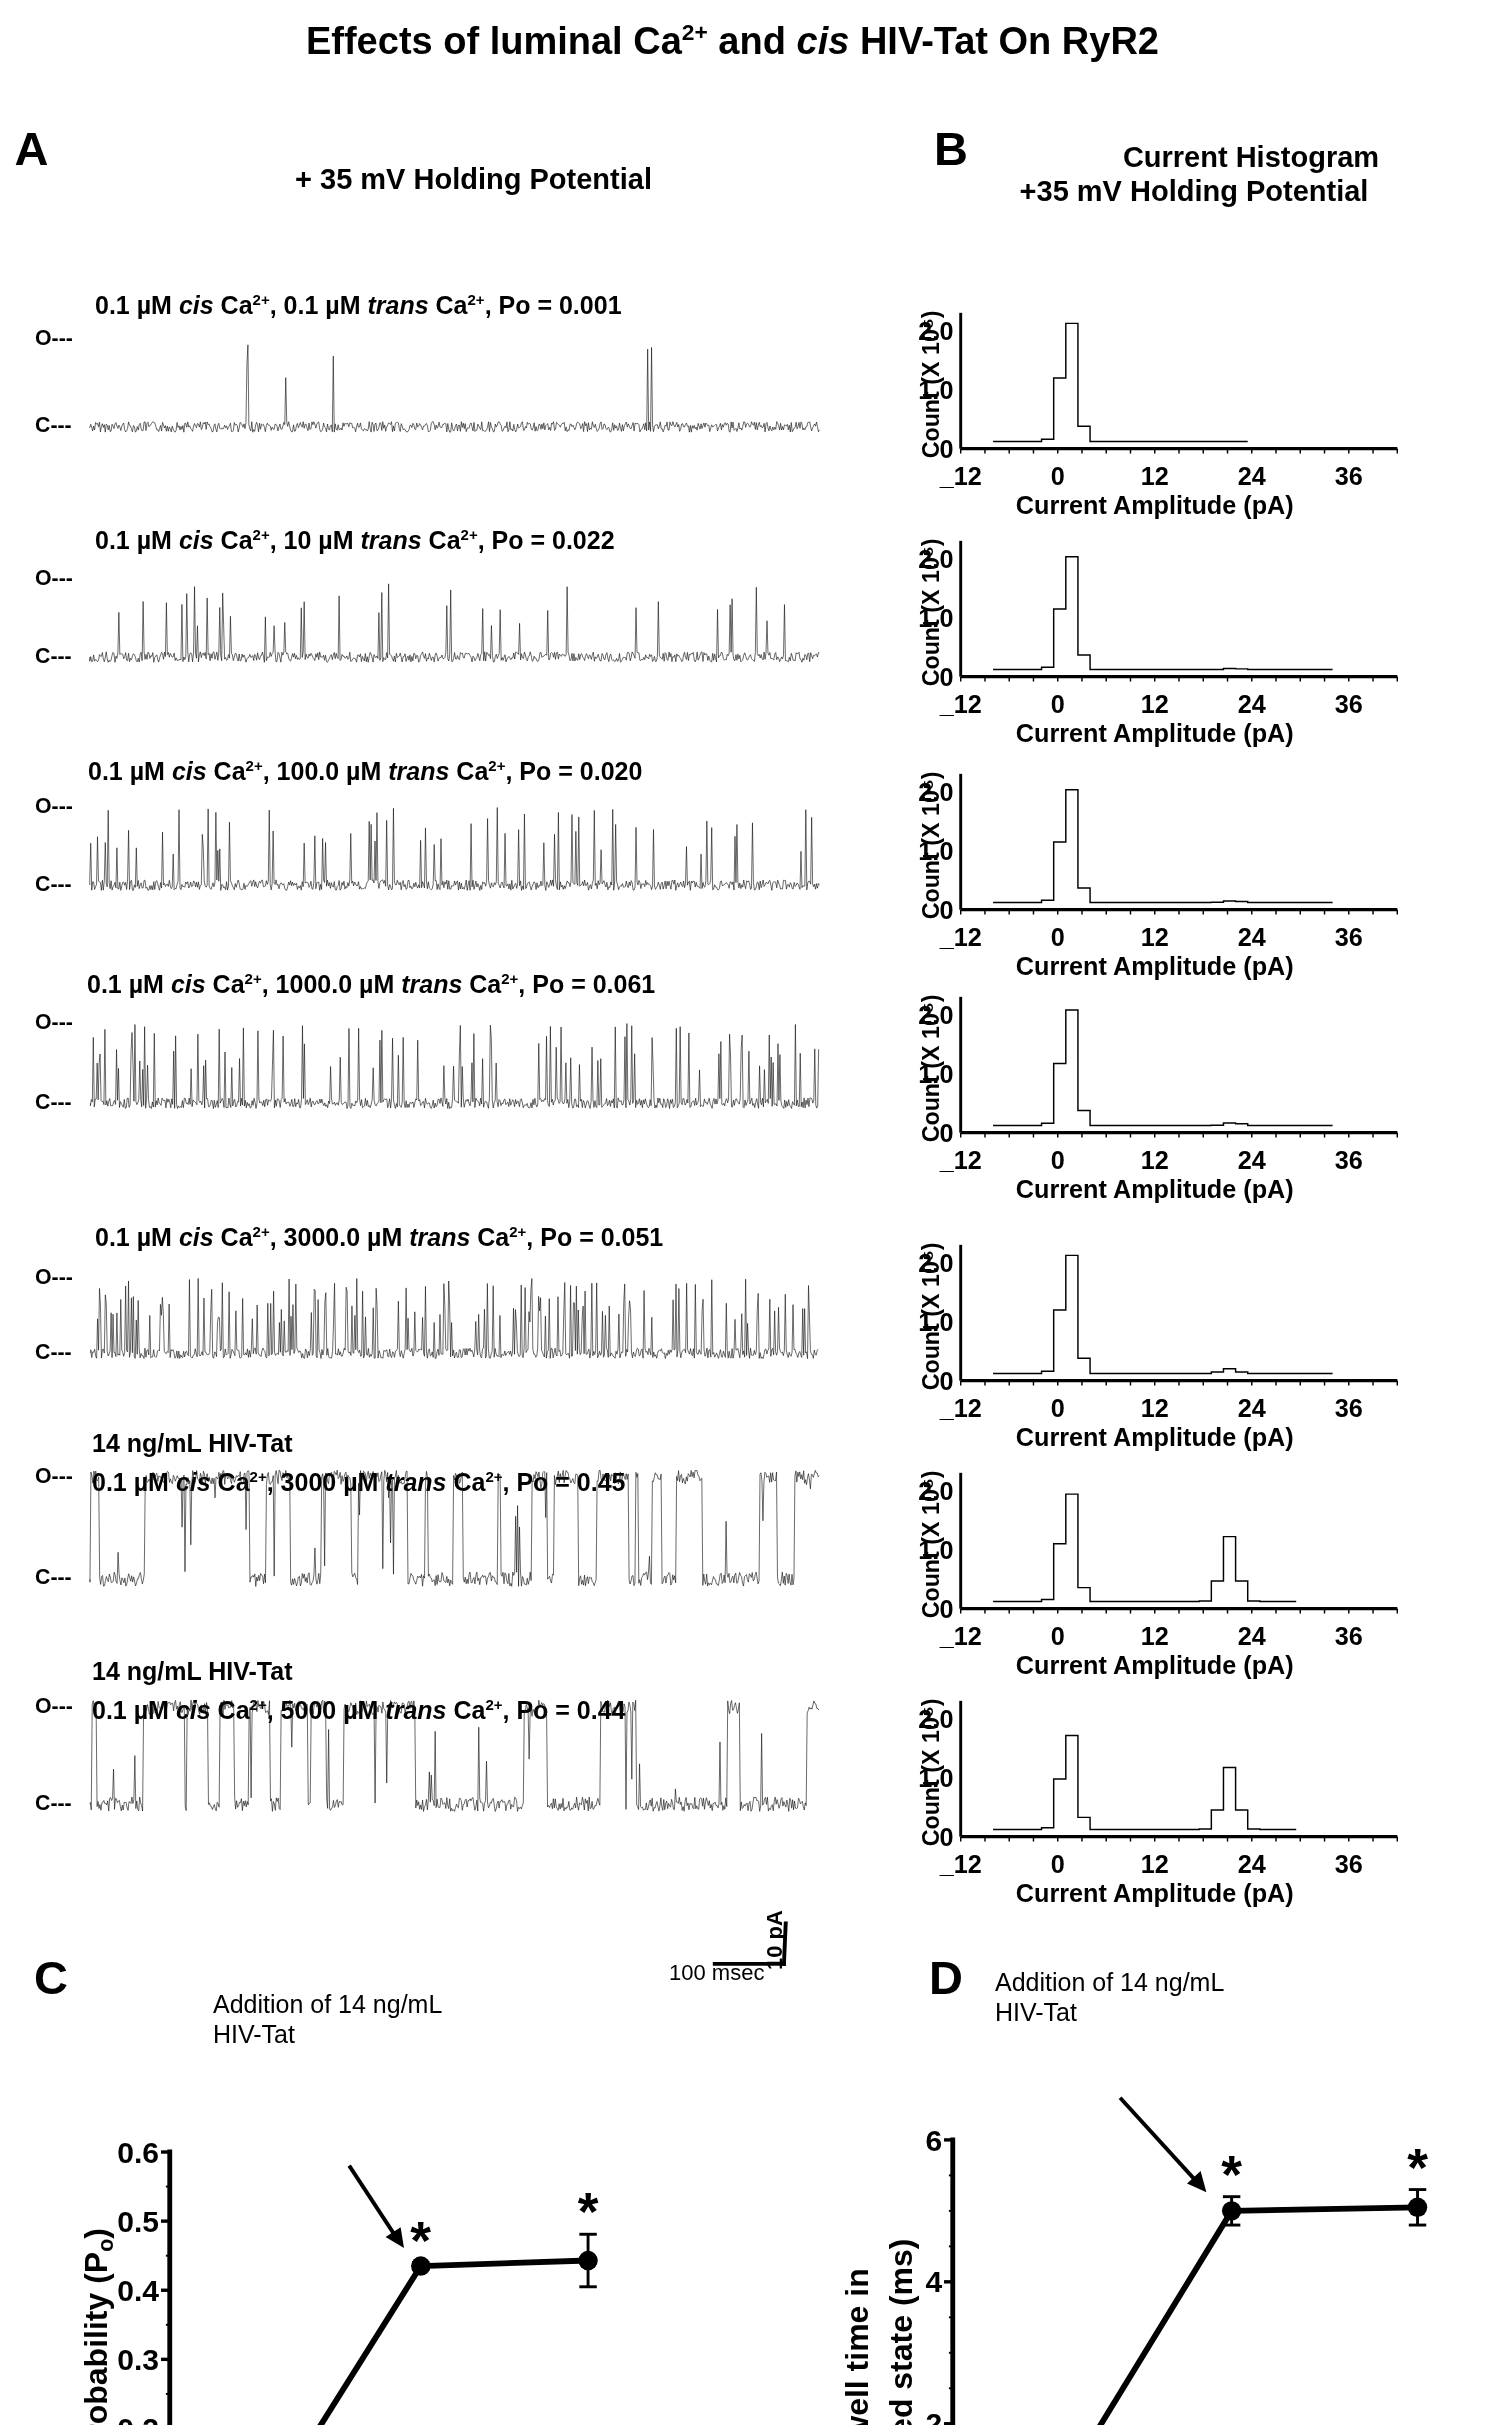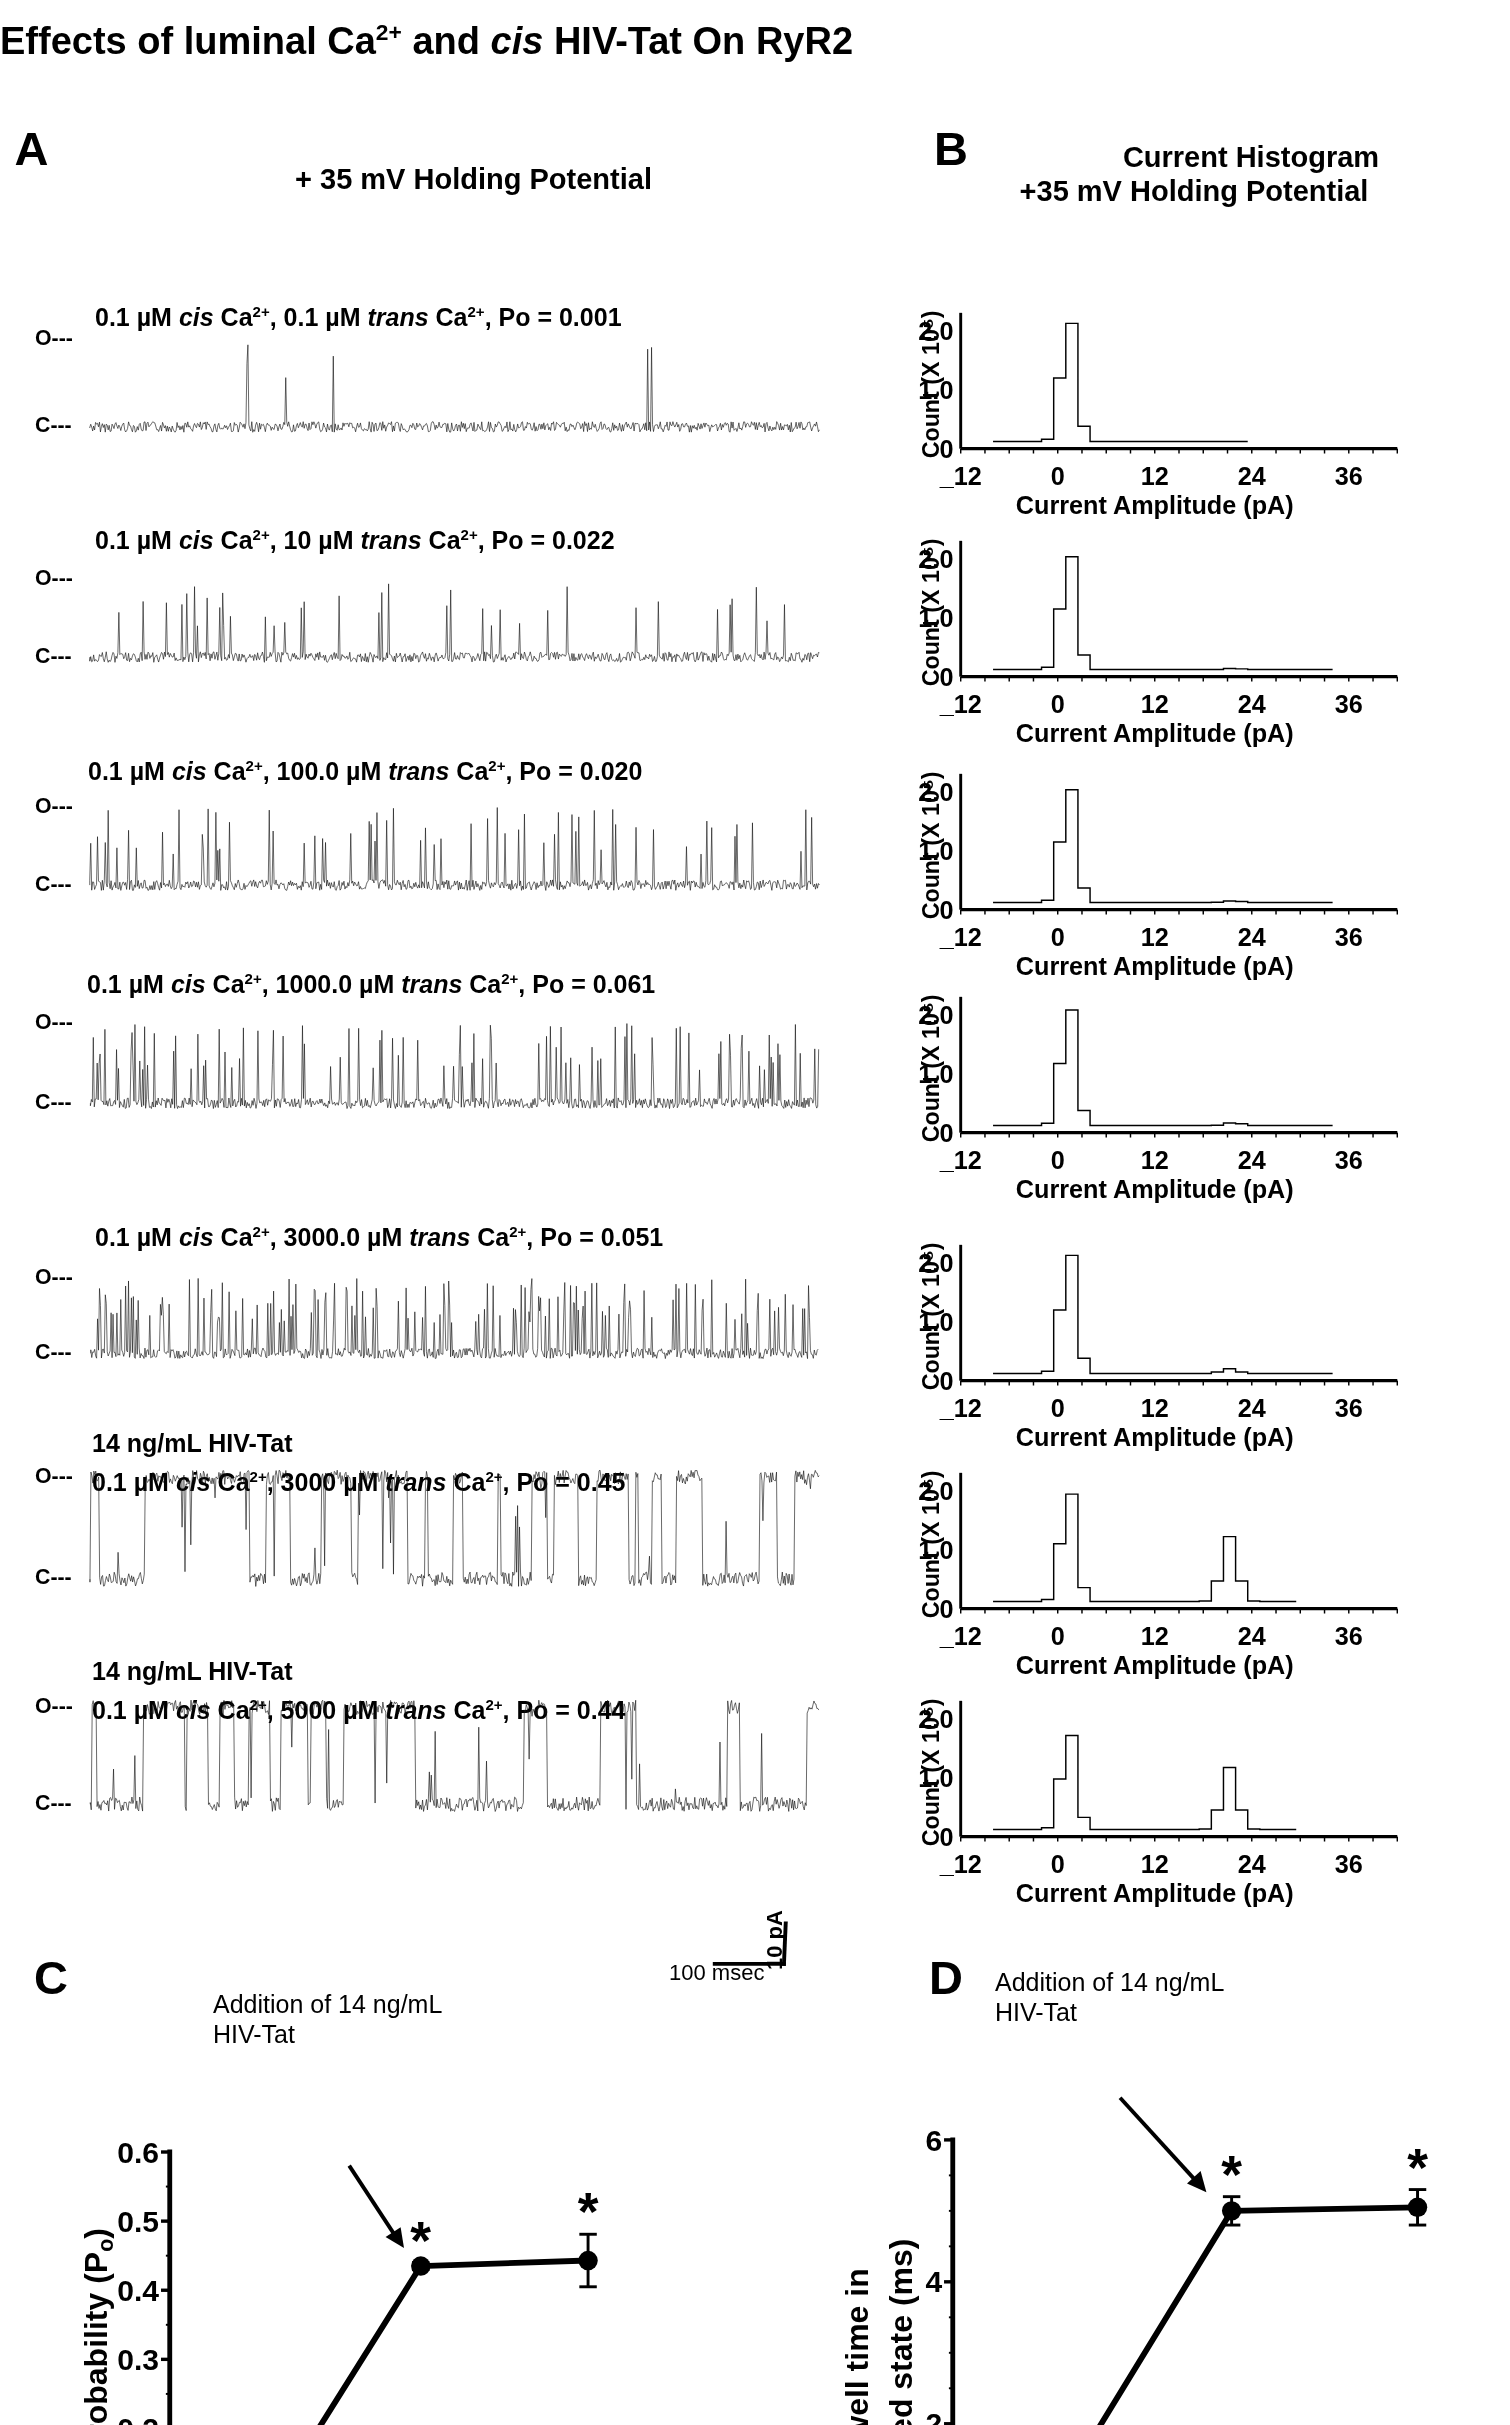--- a/index.html
+++ b/index.html
@@ -1,18 +1,18 @@
 <!DOCTYPE html>
 <html style="font-size:7.8px"><head>
 <meta charset="utf-8">
 <style>
   html,body{margin:0;padding:0;background:#fff;}
   body{width:1511px;height:2560px;position:relative;overflow:hidden;font-family:"Liberation Sans","DejaVu Sans",sans-serif;color:#000;}
   .abs{position:absolute;}
-  .title{left:0;width:1465px;top:19.4px;text-align:left;font-weight:bold;font-size:38px;}
+  .title{left:0;width:1465px;top:19.4px;text-align:center;font-weight:bold;font-size:38px;}
   .panel-letter{font-weight:bold;font-size:47px;}
   .sub{font-weight:bold;font-size:29px;text-align:center;}
   .trace-label{font-weight:bold;font-size:25px;white-space:nowrap;}
   .oc{font-weight:bold;font-size:21.3px;}
   sup{font-size:0.6em;}
   svg text{font-family:"Liberation Sans","DejaVu Sans",sans-serif;}
   .ann{font-size:25px;line-height:30px;white-space:nowrap;}
 </style>
 </head>
 <body>
@@ -22,21 +22,21 @@
 </div>
 
 <div class="abs panel-letter" style="left:14.6px;top:121px;">A</div>
 <div class="abs sub" style="left:243px;top:163px;width:461px;">+ 35 mV Holding Potential</div>
 
 <div class="abs panel-letter" style="left:934px;top:121px;">B</div>
 <div class="abs sub" style="left:1057px;top:141px;width:388px;">Current Histogram</div>
 <div class="abs sub" style="left:990px;top:175px;width:408px;">+35 mV Holding Potential</div>
 
 <div id="traces">
-    <div class="abs trace-label" style="left: 95px; top: 291px; margin-top: 12px;"><span>0.1 µM</span> <i>cis</i> Ca<sup>2+</sup>, <span>0.1  µM</span> <i>trans</i> Ca<sup>2+</sup>,  <span>Po = 0.001</span></div>
+    <div class="abs trace-label" style="left: 95px; top: 291px;"><span>0.1 µM</span> <i>cis</i> Ca<sup>2+</sup>, <span>0.1  µM</span> <i>trans</i> Ca<sup>2+</sup>,  <span>Po = 0.001</span></div>
     <div class="abs oc" style="left: 35px; top: 326px;">O---</div>
     <div class="abs oc" style="left: 35px; top: 413px;">C---</div>
     <svg width="849" height="146" class="abs" style="left: 0px; top: 320px;" viewBox="0 0 1750 300">
       <path d="M185 220 L185 221.3 L187 214.4 L189 220.1 L191 228.3 L193 218.0 L195 226.2 L197 210.7 L199 214.2 L201 212.5 L203 219.7 L205 210.1 L207 230.3 L209 218.8 L211 213.2 L213 221.1 L215 215.2 L217 230.7 L219 214.1 L221 216.3 L223 226.0 L225 216.7 L227 229.4 L229 228.5 L231 214.2 L233 217.8 L235 223.4 L237 213.9 L239 211.0 L241 218.1 L243 223.2 L245 216.1 L247 219.9 L249 227.4 L251 218.7 L253 214.2 L255 211.9 L257 225.9 L259 230.3 L261 227.9 L263 223.1 L265 209.5 L267 216.9 L269 217.7 L271 225.2 L273 230.0 L275 216.9 L277 218.7 L279 230.8 L281 228.2 L283 219.3 L285 226.5 L287 214.8 L289 212.4 L291 224.3 L293 228.1 L295 227.3 L297 209.8 L299 209.5 L301 227.3 L303 212.2 L305 210.1 L307 219.7 L309 216.8 L311 215.5 L313 212.0 L315 209.0 L317 210.9 L319 211.4 L321 218.1 L323 225.6 L325 225.3 L327 229.5 L329 223.1 L331 216.9 L333 228.4 L335 210.5 L337 215.7 L339 222.2 L341 217.3 L343 228.9 L345 218.3 L347 228.8 L349 220.0 L351 223.9 L353 230.3 L355 218.1 L357 224.5 L359 229.1 L361 230.8 L363 227.2 L365 210.7 L367 221.2 L369 217.6 L371 226.2 L373 218.8 L375 224.9 L377 217.1 L379 230.8 L381 212.4 L383 212.7 L385 220.6 L387 209.5 L389 220.3 L391 217.6 L393 223.5 L395 225.3 L397 229.0 L399 217.7 L401 212.9 L403 218.2 L405 221.5 L407 212.6 L409 214.5 L411 220.2 L413 209.6 L415 225.3 L417 221.2 L419 211.3 L421 213.9 L423 209.7 L425 225.0 L427 209.6 L429 215.1 L431 214.1 L433 219.8 L435 222.8 L437 229.9 L439 229.8 L441 218.1 L443 213.6 L445 224.9 L447 230.2 L449 216.8 L451 212.5 L453 222.6 L455 224.6 L457 221.9 L459 224.6 L461 222.4 L463 216.4 L465 221.5 L467 217.6 L469 225.3 L471 220.6 L473 217.5 L475 212.1 L477 229.3 L479 229.3 L481 228.0 L483 210.9 L485 216.6 L487 214.4 L489 216.7 L491 230.5 L493 222.5 L495 210.2 L497 212.4 L499 215.8 L501 220.5 L503 213.7 L505 223.5 L507 211.0 L509 89.5 L511 50.7 L513 215.7 L515 223.8 L517 228.2 L519 209.1 L521 230.9 L523 225.5 L525 229.1 L527 215.8 L529 210.4 L531 217.2 L533 229.9 L535 212.2 L537 224.6 L539 214.4 L541 216.2 L543 214.6 L545 220.7 L547 229.7 L549 216.8 L551 212.2 L553 216.2 L555 216.2 L557 218.1 L559 227.0 L561 220.4 L563 223.8 L565 225.3 L567 214.5 L569 214.6 L571 218.5 L573 228.0 L575 219.9 L577 213.9 L579 224.2 L581 225.0 L583 219.0 L585 210.5 L587 215.2 L589 118.3 L591 209.6 L593 218.7 L595 209.4 L597 218.4 L599 225.8 L601 230.3 L603 229.5 L605 215.6 L607 228.9 L609 228.1 L611 217.4 L613 212.7 L615 221.6 L617 216.6 L619 211.0 L621 217.4 L623 220.4 L625 209.1 L627 222.7 L629 214.3 L631 214.3 L633 222.9 L635 227.5 L637 211.9 L639 225.4 L641 223.4 L643 209.4 L645 215.5 L647 209.3 L649 214.0 L651 222.4 L653 214.6 L655 211.0 L657 209.6 L659 224.5 L661 229.9 L663 228.4 L665 224.5 L667 211.9 L669 220.1 L671 221.8 L673 230.3 L675 214.0 L677 223.8 L679 226.5 L681 217.5 L683 215.9 L685 229.9 L687 74.0 L689 230.7 L691 213.6 L693 224.5 L695 226.9 L697 215.5 L699 225.5 L701 225.4 L703 222.1 L705 226.3 L707 211.5 L709 218.7 L711 212.3 L713 214.5 L715 212.7 L717 212.7 L719 219.7 L721 211.3 L723 212.9 L725 212.6 L727 222.0 L729 220.2 L731 222.3 L733 230.0 L735 220.0 L737 212.2 L739 220.7 L741 219.6 L743 211.7 L745 223.4 L747 226.4 L749 228.2 L751 223.5 L753 225.5 L755 224.9 L757 228.2 L759 224.5 L761 209.1 L763 223.0 L765 230.6 L767 210.3 L769 215.1 L771 229.2 L773 213.7 L775 212.0 L777 227.6 L779 226.6 L781 220.8 L783 211.1 L785 212.5 L787 227.0 L789 209.1 L791 222.6 L793 215.8 L795 228.8 L797 220.3 L799 216.7 L801 211.7 L803 212.9 L805 215.0 L807 209.1 L809 229.8 L811 217.9 L813 228.2 L815 212.2 L817 210.8 L819 210.5 L821 211.5 L823 223.1 L825 229.3 L827 213.1 L829 218.1 L831 225.8 L833 224.2 L835 225.1 L837 229.5 L839 230.3 L841 229.4 L843 225.6 L845 216.6 L847 216.5 L849 221.5 L851 212.4 L853 215.5 L855 224.6 L857 225.2 L859 211.9 L861 220.1 L863 218.2 L865 213.0 L867 215.4 L869 220.8 L871 226.1 L873 217.9 L875 218.3 L877 214.6 L879 212.8 L881 218.0 L883 229.7 L885 229.5 L887 227.3 L889 212.9 L891 209.3 L893 209.5 L895 215.4 L897 225.6 L899 216.0 L901 222.6 L903 219.7 L905 210.0 L907 219.8 L909 221.0 L911 221.0 L913 214.4 L915 214.6 L917 212.1 L919 213.7 L921 230.1 L923 212.9 L925 225.0 L927 230.7 L929 230.5 L931 211.6 L933 223.8 L935 228.4 L937 224.9 L939 216.7 L941 213.9 L943 228.2 L945 216.7 L947 216.3 L949 228.9 L951 209.2 L953 220.9 L955 212.3 L957 223.4 L959 213.1 L961 229.7 L963 222.8 L965 222.2 L967 222.4 L969 214.7 L971 211.6 L973 219.8 L975 228.3 L977 210.5 L979 229.3 L981 227.1 L983 226.3 L985 214.1 L987 218.4 L989 222.4 L991 225.5 L993 209.4 L995 228.0 L997 227.0 L999 229.6 L1001 228.6 L1003 225.9 L1005 220.2 L1007 209.3 L1009 229.4 L1011 210.6 L1013 221.7 L1015 223.0 L1017 230.2 L1019 229.0 L1021 213.9 L1023 220.2 L1025 216.5 L1027 209.5 L1029 210.0 L1031 213.6 L1033 217.1 L1035 229.0 L1037 227.6 L1039 222.0 L1041 218.4 L1043 221.8 L1045 209.7 L1047 229.6 L1049 225.6 L1051 209.3 L1053 225.9 L1055 224.3 L1057 228.4 L1059 214.7 L1061 225.3 L1063 230.1 L1065 225.3 L1067 213.8 L1069 221.8 L1071 221.1 L1073 219.2 L1075 210.9 L1077 209.3 L1079 226.9 L1081 226.6 L1083 219.2 L1085 222.2 L1087 210.4 L1089 214.4 L1091 212.3 L1093 213.5 L1095 223.9 L1097 226.7 L1099 221.3 L1101 211.3 L1103 228.7 L1105 219.2 L1107 227.8 L1109 225.6 L1111 214.3 L1113 214.8 L1115 224.7 L1117 214.2 L1119 223.5 L1121 211.4 L1123 226.1 L1125 217.4 L1127 215.0 L1129 213.3 L1131 225.8 L1133 220.8 L1135 227.3 L1137 211.9 L1139 214.3 L1141 209.2 L1143 227.2 L1145 224.6 L1147 210.5 L1149 213.0 L1151 215.1 L1153 216.5 L1155 220.5 L1157 215.3 L1159 212.5 L1161 213.2 L1163 210.3 L1165 227.8 L1167 220.3 L1169 229.6 L1171 225.9 L1173 227.2 L1175 214.5 L1177 213.9 L1179 219.3 L1181 216.2 L1183 221.3 L1185 225.8 L1187 220.3 L1189 211.4 L1191 210.1 L1193 211.8 L1195 213.5 L1197 223.6 L1199 220.3 L1201 213.0 L1203 229.5 L1205 209.1 L1207 217.1 L1209 213.2 L1211 229.4 L1213 211.3 L1215 226.0 L1217 222.6 L1219 224.8 L1221 209.3 L1223 218.0 L1225 221.0 L1227 214.4 L1229 223.1 L1231 229.2 L1233 226.7 L1235 223.0 L1237 212.8 L1239 209.4 L1241 225.2 L1243 223.1 L1245 213.8 L1247 214.9 L1249 223.3 L1251 225.5 L1253 221.6 L1255 221.0 L1257 229.5 L1259 230.5 L1261 223.3 L1263 211.4 L1265 227.0 L1267 215.6 L1269 222.4 L1271 218.3 L1273 227.3 L1275 225.9 L1277 212.0 L1279 221.7 L1281 229.1 L1283 215.2 L1285 228.0 L1287 217.5 L1289 213.3 L1291 209.8 L1293 220.4 L1295 213.6 L1297 218.2 L1299 223.0 L1301 223.5 L1303 216.6 L1305 210.8 L1307 228.4 L1309 212.4 L1311 213.1 L1313 213.4 L1315 212.9 L1317 215.1 L1319 230.1 L1321 225.4 L1323 224.3 L1325 219.6 L1327 213.3 L1329 225.9 L1331 211.4 L1333 227.8 L1335 59.6 L1337 226.2 L1339 209.7 L1341 229.1 L1343 56.0 L1345 214.9 L1347 229.5 L1349 218.9 L1351 215.8 L1353 215.6 L1355 215.5 L1357 223.7 L1359 218.6 L1361 209.4 L1363 224.1 L1365 223.8 L1367 230.1 L1369 224.3 L1371 216.6 L1373 218.7 L1375 209.7 L1377 226.4 L1379 226.7 L1381 209.5 L1383 216.3 L1385 217.4 L1387 209.1 L1389 215.8 L1391 220.2 L1393 215.8 L1395 210.3 L1397 220.2 L1399 215.0 L1401 229.0 L1403 225.0 L1405 214.0 L1407 213.2 L1409 219.8 L1411 220.1 L1413 214.4 L1415 211.9 L1417 218.6 L1419 217.8 L1421 230.7 L1423 217.0 L1425 230.7 L1427 217.5 L1429 222.5 L1431 216.6 L1433 223.7 L1435 220.5 L1437 226.7 L1439 212.6 L1441 218.3 L1443 224.4 L1445 213.5 L1447 223.1 L1449 217.0 L1451 211.7 L1453 220.5 L1455 211.9 L1457 214.6 L1459 217.7 L1461 216.3 L1463 229.6 L1465 221.9 L1467 215.6 L1469 219.9 L1471 218.7 L1473 217.2 L1475 214.9 L1477 215.2 L1479 228.3 L1481 221.9 L1483 218.9 L1485 212.4 L1487 226.2 L1489 215.0 L1491 220.7 L1493 213.2 L1495 211.0 L1497 216.5 L1499 212.3 L1501 214.0 L1503 229.3 L1505 230.7 L1507 209.5 L1509 222.3 L1511 209.8 L1513 226.9 L1515 224.9 L1517 222.9 L1519 229.3 L1521 222.4 L1523 211.4 L1525 224.2 L1527 222.1 L1529 226.5 L1531 218.9 L1533 209.4 L1535 209.7 L1537 220.8 L1539 213.6 L1541 212.2 L1543 215.1 L1545 220.1 L1547 219.4 L1549 209.2 L1551 214.1 L1553 216.6 L1555 210.4 L1557 225.1 L1559 211.2 L1561 226.1 L1563 216.2 L1565 210.4 L1567 219.6 L1569 217.0 L1571 221.7 L1573 220.2 L1575 212.6 L1577 230.3 L1579 213.3 L1581 210.5 L1583 221.7 L1585 228.1 L1587 218.0 L1589 225.0 L1591 228.1 L1593 220.4 L1595 225.7 L1597 220.6 L1599 225.0 L1601 209.0 L1603 212.9 L1605 217.2 L1607 226.4 L1609 212.3 L1611 226.3 L1613 219.2 L1615 226.1 L1617 215.7 L1619 216.6 L1621 217.8 L1623 214.6 L1625 226.0 L1627 216.5 L1629 230.4 L1631 210.8 L1633 229.8 L1635 226.5 L1637 222.3 L1639 220.8 L1641 210.1 L1643 223.8 L1645 219.0 L1647 210.7 L1649 222.6 L1651 209.6 L1653 213.4 L1655 226.2 L1657 222.1 L1659 225.8 L1661 219.7 L1663 219.6 L1665 211.1 L1667 210.6 L1669 209.6 L1671 220.6 L1673 228.2 L1675 221.5 L1677 217.7 L1679 213.8 L1681 218.4 L1683 209.7 L1685 218.8 L1687 229.8 L1689 225.9" stroke="#111" fill="none" stroke-width="1.3"></path>
     </svg>
     <div class="abs trace-label" style="left: 95px; top: 526px;"><span>0.1 µM</span> <i>cis</i> Ca<sup>2+</sup>, <span>10  µM</span> <i>trans</i> Ca<sup>2+</sup>,  <span>Po = 0.022</span></div>
     <div class="abs oc" style="left: 35px; top: 566px;">O---</div>
     <div class="abs oc" style="left: 35px; top: 644px;">C---</div>
     <svg width="849" height="136" class="abs" style="left: 0px; top: 560px;" viewBox="0 0 1750 280">
       <path d="M185 200 L185 208.4 L187 199.0 L189 209.7 L191 208.1 L193 195.4 L195 208.4 L197 205.1 L199 206.2 L201 209.4 L203 206.8 L205 194.8 L207 197.9 L209 198.5 L211 190.5 L213 203.3 L215 209.6 L217 200.7 L219 189.0 L221 203.4 L223 210.7 L225 206.3 L227 209.2 L229 205.8 L231 196.4 L233 190.3 L235 193.4 L237 210.8 L239 198.1 L241 202.7 L243 190.8 L245 107.8 L247 194.8 L249 192.6 L251 193.4 L253 194.1 L255 203.3 L257 199.1 L259 190.8 L261 206.4 L263 207.1 L265 192.2 L267 209.4 L269 202.6 L271 205.6 L273 197.5 L275 193.1 L277 194.4 L279 200.0 L281 207.8 L283 209.9 L285 202.4 L287 210.1 L289 193.3 L291 189.9 L293 207.3 L295 85.3 L297 189.2 L299 204.6 L301 194.4 L303 204.6 L305 189.7 L307 191.7 L309 202.6 L311 196.7 L313 198.6 L315 190.7 L317 210.7 L319 200.3 L321 198.1 L323 195.3 L325 204.4 L327 210.2 L329 201.6 L331 195.9 L333 190.3 L335 193.0 L337 204.4 L339 189.7 L341 198.9 L343 87.9 L345 194.8 L347 190.4 L349 200.1 L351 192.4 L353 196.1 L355 200.0 L357 199.5 L359 191.7 L361 207.0 L363 201.6 L365 206.8 L367 206.5 L369 205.9 L371 204.5 L373 205.8 L375 91.4 L377 209.3 L379 199.8 L381 205.3 L383 199.0 L385 69.1 L387 189.2 L389 209.8 L391 194.3 L393 191.0 L395 193.6 L397 209.8 L399 190.1 L401 54.7 L403 191.8 L405 202.4 L407 135.5 L409 209.8 L411 195.1 L413 189.1 L415 201.0 L417 192.8 L419 191.6 L421 196.9 L423 190.3 L425 203.7 L427 78.0 L429 195.0 L431 192.5 L433 207.6 L435 193.4 L437 202.3 L439 190.4 L441 189.2 L443 204.5 L445 197.5 L447 189.7 L449 206.5 L451 192.2 L453 97.7 L455 197.4 L457 207.4 L459 67.7 L461 134.9 L463 204.1 L465 200.8 L467 206.6 L469 204.8 L471 194.8 L473 202.2 L475 115.8 L477 191.6 L479 195.6 L481 207.2 L483 199.7 L485 192.2 L487 193.1 L489 202.7 L491 208.2 L493 193.5 L495 207.9 L497 206.8 L499 193.7 L501 200.7 L503 195.5 L505 201.1 L507 210.5 L509 203.5 L511 200.9 L513 200.4 L515 194.2 L517 200.5 L519 199.9 L521 196.9 L523 207.2 L525 194.4 L527 197.0 L529 206.4 L531 191.1 L533 201.8 L535 205.4 L537 197.3 L539 196.5 L541 189.5 L543 198.5 L545 210.7 L547 117.0 L549 207.5 L551 199.8 L553 200.3 L555 200.2 L557 190.1 L559 198.6 L561 192.8 L563 189.9 L565 135.3 L567 189.4 L569 209.7 L571 208.5 L573 190.2 L575 192.6 L577 201.1 L579 210.5 L581 189.9 L583 196.0 L585 191.4 L587 128.5 L589 189.2 L591 193.4 L593 191.7 L595 202.6 L597 206.6 L599 208.2 L601 201.1 L603 192.8 L605 200.0 L607 192.0 L609 203.3 L611 196.5 L613 204.7 L615 201.3 L617 205.1 L619 202.6 L621 98.4 L623 200.6 L625 189.1 L627 85.8 L629 205.1 L631 194.0 L633 200.1 L635 202.3 L637 193.7 L639 198.0 L641 192.0 L643 195.5 L645 200.6 L647 203.5 L649 207.0 L651 193.3 L653 200.2 L655 191.3 L657 205.3 L659 189.3 L661 199.9 L663 199.9 L665 200.2 L667 196.1 L669 206.6 L671 196.2 L673 209.2 L675 210.7 L677 206.7 L679 202.5 L681 197.4 L683 195.0 L685 205.4 L687 196.2 L689 190.4 L691 203.2 L693 192.3 L695 200.3 L697 203.2 L699 73.7 L701 207.1 L703 204.7 L705 194.6 L707 198.4 L709 197.6 L711 202.1 L713 201.7 L715 197.6 L717 204.5 L719 202.4 L721 190.0 L723 209.1 L725 207.8 L727 204.3 L729 201.3 L731 203.2 L733 203.7 L735 210.4 L737 195.9 L739 195.5 L741 199.7 L743 193.3 L745 209.2 L747 198.7 L749 202.8 L751 208.0 L753 192.5 L755 209.6 L757 199.2 L759 210.6 L761 199.1 L763 190.3 L765 194.2 L767 200.6 L769 210.4 L771 194.7 L773 199.4 L775 201.1 L777 197.5 L779 202.9 L781 108.2 L783 206.8 L785 201.3 L787 66.9 L789 209.4 L791 201.1 L793 204.7 L795 205.0 L797 190.9 L799 201.8 L801 49.0 L803 194.3 L805 195.4 L807 197.0 L809 203.5 L811 208.5 L813 197.9 L815 210.0 L817 192.2 L819 200.9 L821 199.1 L823 197.6 L825 191.6 L827 200.3 L829 210.1 L831 199.2 L833 198.9 L835 193.1 L837 209.0 L839 202.1 L841 197.9 L843 206.4 L845 195.3 L847 209.8 L849 198.7 L851 207.9 L853 192.2 L855 193.2 L857 203.2 L859 196.4 L861 197.3 L863 210.5 L865 207.7 L867 196.4 L869 193.2 L871 189.4 L873 197.6 L875 202.5 L877 193.0 L879 208.5 L881 201.9 L883 203.7 L885 192.2 L887 198.6 L889 206.9 L891 200.2 L893 200.0 L895 209.8 L897 195.7 L899 191.4 L901 197.9 L903 208.2 L905 202.2 L907 200.5 L909 200.9 L911 195.6 L913 202.8 L915 203.2 L917 201.1 L919 190.3 L921 94.0 L923 203.5 L925 208.0 L927 194.0 L929 61.6 L931 208.8 L933 208.9 L935 202.8 L937 190.7 L939 203.8 L941 204.2 L943 196.9 L945 203.4 L947 205.3 L949 190.6 L951 193.0 L953 191.5 L955 201.2 L957 201.9 L959 192.2 L961 192.1 L963 193.5 L965 192.8 L967 192.5 L969 197.2 L971 200.4 L973 209.9 L975 198.1 L977 200.5 L979 207.5 L981 203.8 L983 200.4 L985 192.6 L987 199.5 L989 207.4 L991 194.7 L993 192.6 L995 100.0 L997 207.5 L999 189.2 L1001 208.3 L1003 190.2 L1005 191.4 L1007 196.6 L1009 194.7 L1011 203.1 L1013 134.9 L1015 196.9 L1017 210.2 L1019 209.4 L1021 198.7 L1023 194.0 L1025 202.9 L1027 197.9 L1029 192.3 L1031 102.3 L1033 206.5 L1035 200.8 L1037 206.7 L1039 200.2 L1041 195.2 L1043 210.0 L1045 203.4 L1047 201.6 L1049 198.4 L1051 201.5 L1053 205.3 L1055 201.3 L1057 201.8 L1059 191.7 L1061 203.9 L1063 189.7 L1065 190.2 L1067 191.7 L1069 194.5 L1071 130.4 L1073 205.8 L1075 193.1 L1077 201.4 L1079 203.1 L1081 189.6 L1083 195.3 L1085 205.1 L1087 207.8 L1089 198.8 L1091 197.1 L1093 189.2 L1095 197.2 L1097 208.5 L1099 207.0 L1101 197.9 L1103 202.6 L1105 202.6 L1107 208.1 L1109 208.7 L1111 205.4 L1113 191.2 L1115 190.1 L1117 200.6 L1119 198.6 L1121 198.2 L1123 195.6 L1125 193.5 L1127 196.3 L1129 103.7 L1131 205.2 L1133 204.8 L1135 192.3 L1137 190.5 L1139 192.5 L1141 200.3 L1143 190.3 L1145 204.5 L1147 191.0 L1149 189.9 L1151 204.0 L1153 193.7 L1155 196.6 L1157 198.5 L1159 193.8 L1161 195.8 L1163 195.1 L1165 198.5 L1167 194.8 L1169 54.8 L1171 189.8 L1173 196.1 L1175 207.6 L1177 204.9 L1179 192.4 L1181 207.9 L1183 192.9 L1185 208.1 L1187 200.7 L1189 205.2 L1191 206.4 L1193 193.2 L1195 205.0 L1197 194.8 L1199 192.9 L1201 199.7 L1203 202.5 L1205 207.1 L1207 196.7 L1209 192.9 L1211 199.0 L1213 203.3 L1215 195.3 L1217 198.1 L1219 204.7 L1221 195.1 L1223 189.7 L1225 208.5 L1227 199.5 L1229 203.0 L1231 199.7 L1233 194.0 L1235 201.5 L1237 207.9 L1239 207.8 L1241 192.4 L1243 196.3 L1245 204.3 L1247 205.2 L1249 194.3 L1251 190.8 L1253 203.0 L1255 209.3 L1257 196.7 L1259 193.4 L1261 204.4 L1263 207.3 L1265 205.5 L1267 209.1 L1269 207.8 L1271 202.7 L1273 208.8 L1275 205.8 L1277 192.5 L1279 210.6 L1281 208.4 L1283 204.0 L1285 200.1 L1287 201.0 L1289 200.6 L1291 206.4 L1293 191.0 L1295 189.7 L1297 193.0 L1299 207.7 L1301 200.6 L1303 189.2 L1305 192.4 L1307 196.7 L1309 202.3 L1311 98.1 L1313 190.1 L1315 191.2 L1317 191.2 L1319 206.7 L1321 206.9 L1323 204.4 L1325 206.0 L1327 200.4 L1329 205.2 L1331 195.2 L1333 201.0 L1335 200.8 L1337 203.9 L1339 194.1 L1341 198.7 L1343 195.2 L1345 209.0 L1347 206.2 L1349 198.5 L1351 209.0 L1353 208.6 L1355 199.2 L1357 85.6 L1359 195.8 L1361 200.8 L1363 201.7 L1365 204.4 L1367 192.3 L1369 208.6 L1371 190.9 L1373 193.3 L1375 205.5 L1377 206.5 L1379 189.3 L1381 199.7 L1383 192.5 L1385 209.5 L1387 198.7 L1389 200.4 L1391 195.3 L1393 209.7 L1395 193.4 L1397 197.9 L1399 196.0 L1401 200.8 L1403 202.9 L1405 209.0 L1407 208.0 L1409 195.4 L1411 190.0 L1413 200.4 L1415 204.8 L1417 190.4 L1419 207.2 L1421 194.4 L1423 195.5 L1425 191.8 L1427 193.6 L1429 190.5 L1431 205.6 L1433 209.8 L1435 205.0 L1437 189.8 L1439 206.2 L1441 202.1 L1443 195.8 L1445 190.1 L1447 189.2 L1449 209.0 L1451 190.9 L1453 195.7 L1455 192.6 L1457 194.0 L1459 206.9 L1461 198.0 L1463 206.7 L1465 208.1 L1467 210.5 L1469 192.3 L1471 206.6 L1473 193.5 L1475 202.1 L1477 209.9 L1479 101.7 L1481 201.5 L1483 197.2 L1485 196.9 L1487 189.5 L1489 192.4 L1491 202.7 L1493 206.6 L1495 204.6 L1497 205.8 L1499 194.2 L1501 197.0 L1503 191.6 L1505 92.1 L1507 189.9 L1509 79.7 L1511 195.9 L1513 206.6 L1515 207.1 L1517 195.0 L1519 206.5 L1521 193.8 L1523 203.7 L1525 196.4 L1527 209.7 L1529 207.3 L1531 205.6 L1533 196.1 L1535 191.1 L1537 197.5 L1539 204.2 L1541 206.5 L1543 201.5 L1545 197.5 L1547 194.9 L1549 202.8 L1551 205.3 L1553 207.4 L1555 208.8 L1557 190.8 L1559 55.9 L1561 192.9 L1563 197.2 L1565 194.4 L1567 201.9 L1569 194.7 L1571 203.3 L1573 205.8 L1575 189.6 L1577 204.6 L1579 190.0 L1581 125.2 L1583 191.6 L1585 196.1 L1587 190.5 L1589 203.7 L1591 202.4 L1593 204.1 L1595 205.8 L1597 193.9 L1599 190.6 L1601 205.3 L1603 199.8 L1605 201.4 L1607 209.4 L1609 205.5 L1611 199.7 L1613 203.6 L1615 196.3 L1617 91.7 L1619 207.7 L1621 207.3 L1623 207.9 L1625 209.8 L1627 200.3 L1629 207.4 L1631 192.1 L1633 198.0 L1635 206.7 L1637 206.0 L1639 207.8 L1641 191.1 L1643 192.8 L1645 192.9 L1647 190.0 L1649 203.8 L1651 204.7 L1653 210.6 L1655 202.5 L1657 206.5 L1659 194.5 L1661 196.0 L1663 205.6 L1665 192.7 L1667 191.7 L1669 209.5 L1671 190.8 L1673 197.1 L1675 203.3 L1677 196.0 L1679 197.3 L1681 194.5 L1683 193.7 L1685 199.8 L1687 190.4 L1689 191.1" stroke="#111" fill="none" stroke-width="1.3"></path>

